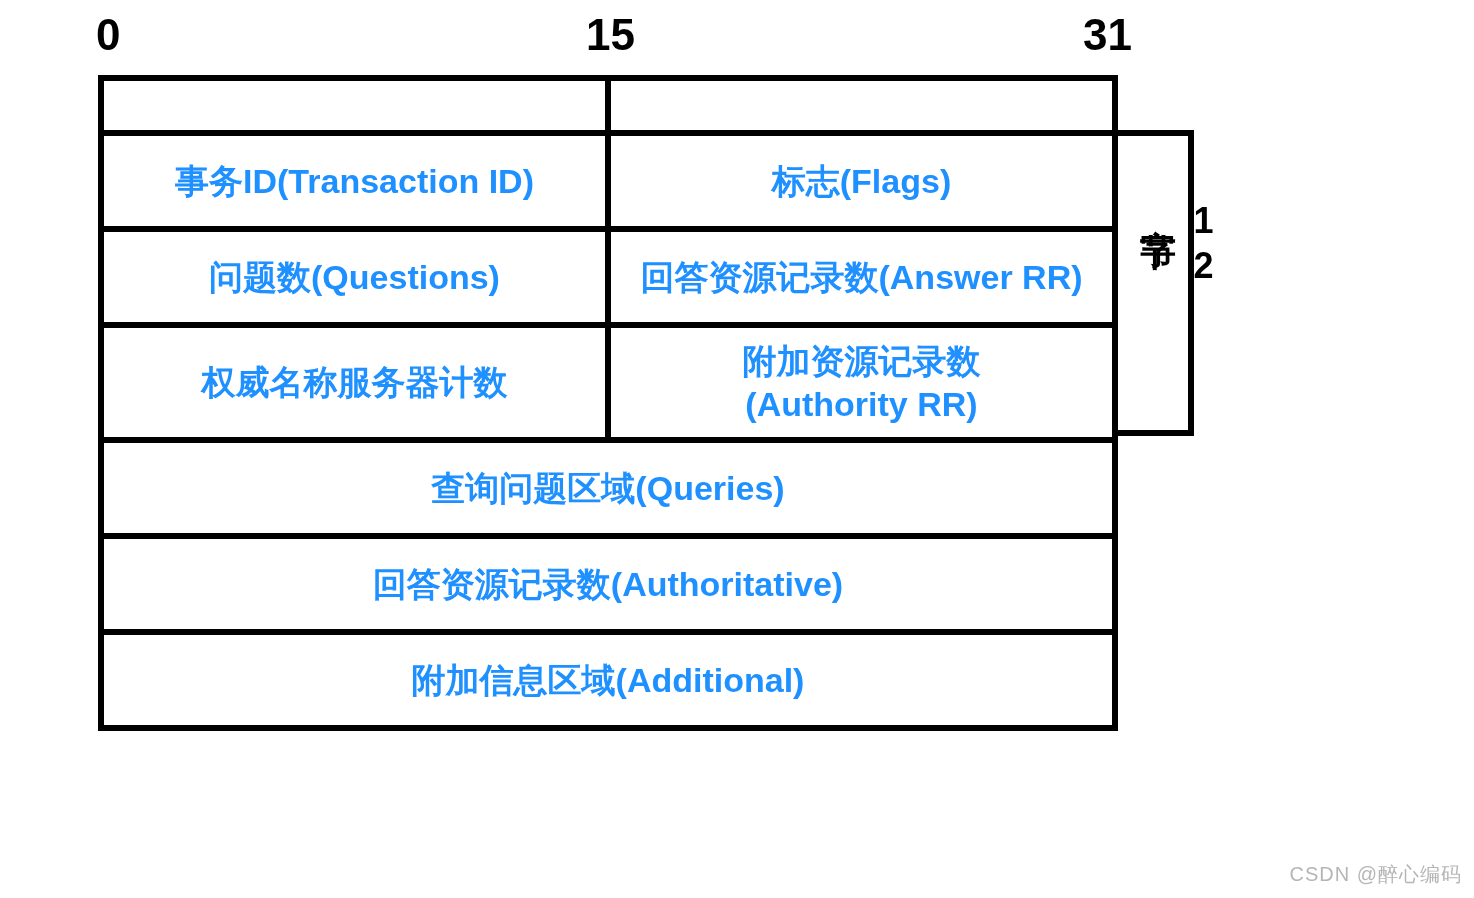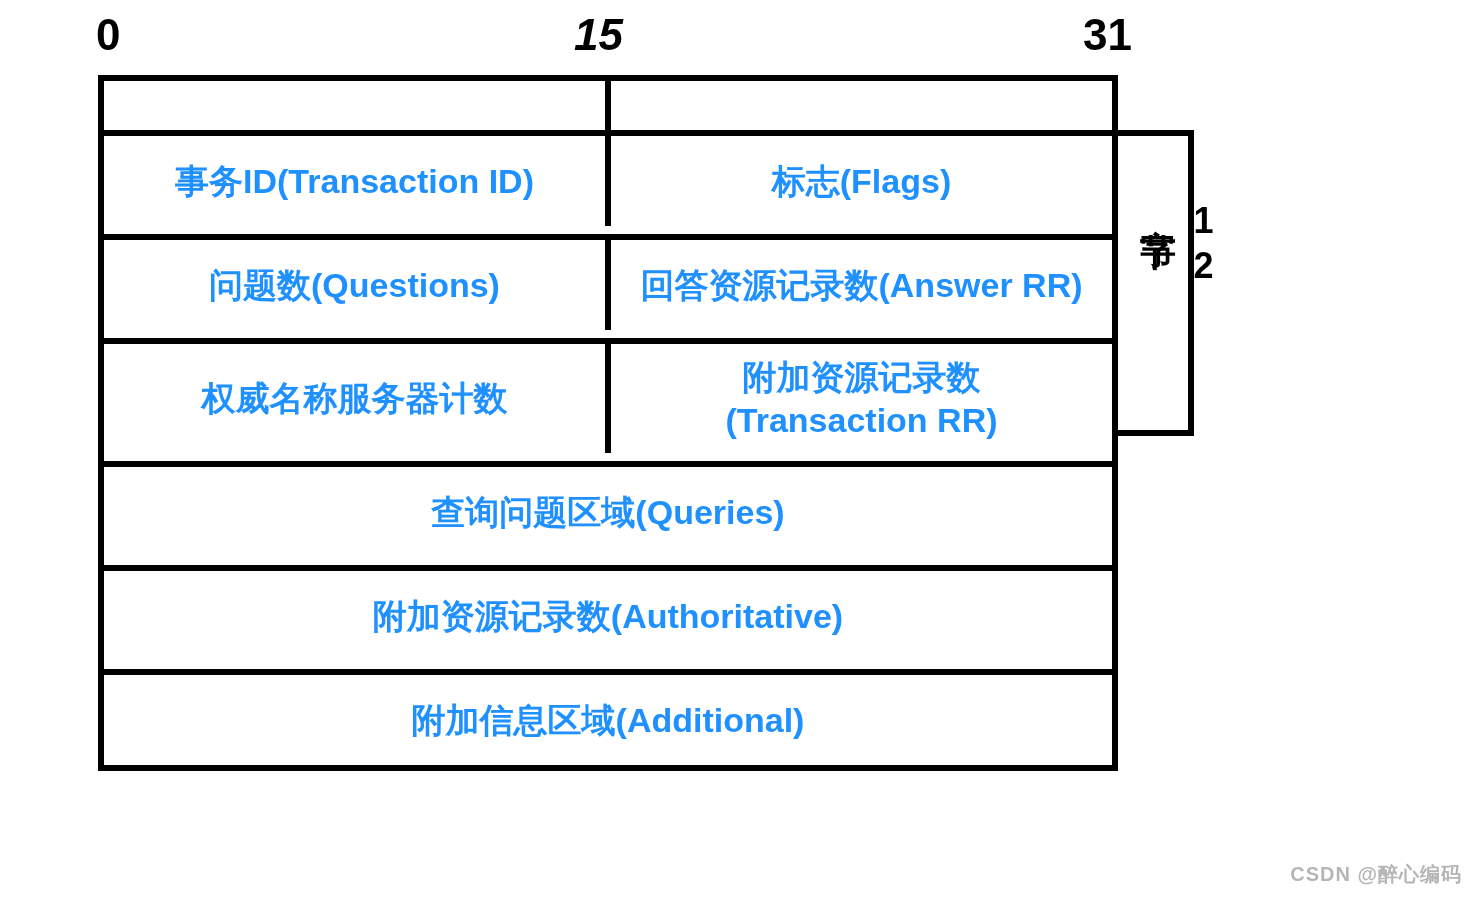--- a/index.html
+++ b/index.html
@@ -43,37 +43,37 @@
   .ruler-tick.t15 { left: 507px; }
   .ruler-tick.t31 { left: 1014px; }
   .ruler-label {
     position: absolute;
     top: 0;
     font-weight: 900;
     font-size: 44px;
     color: #000;
   }
   .ruler-label.l0 { left: -2px; }
-  .ruler-label.l15 { left: 476px; font-style: italic; }
+  .ruler-label.l15 { left: 488px; }
   .ruler-label.l31 { left: 985px; }
 
   .table-wrap {
     display: flex;
     align-items: flex-start;
   }
   .table {
     border: 6px solid #000;
     border-collapse: collapse;
     width: 1020px;
     margin-left: 18px;
   }
   .row {
     display: flex;
   }
-  .row + .row { border-top: 6px solid #000; margin-top: 8px; }
+  .row + .row { border-top: 6px solid #000; }
   .cell {
     flex: 1;
     text-align: center;
     display: flex;
     flex-direction: column;
     justify-content: center;
     align-items: center;
     min-height: 90px;
     padding: 12px 18px;
     color: #1e90ff;
@@ -115,21 +115,21 @@
     height:0;
     border-top:6px solid #000;
   }
 
   .watermark {
     position: absolute;
     right: 12px;
     bottom: 10px;
     color: rgba(120,120,120,0.55);
     font-size: 20px;
-    font-weight: 700;
+    font-weight: 400;
     letter-spacing: 1px;
   }
 </style>
 </head>
 <body>
 
 <div class="container">
 
   <div class="ruler">
     <div class="ruler-label l0">0</div>
@@ -153,29 +153,29 @@
         <div class="cell">问题数(Questions)</div>
         <div class="cell">回答资源记录数(Answer RR)</div>
       </div>
 
       <div class="row">
         <div class="cell two-line">
           <span class="line1">权威名称服务器计数</span>
         </div>
         <div class="cell two-line">
           <span class="line1">附加资源记录数</span>
-          <span class="line2">(Transaction RR)</span>
+          <span class="line2">(Authority RR)</span>
         </div>
       </div>
 
       <div class="row">
         <div class="cell full">查询问题区域(Queries)</div>
       </div>
       <div class="row">
-        <div class="cell full">附加资源记录数(Authoritative)</div>
+        <div class="cell full">回答资源记录数(Authoritative)</div>
       </div>
       <div class="row">
         <div class="cell full">附加信息区域(Additional)</div>
       </div>
 
     </div>
 
     <div class="side-note">
       <div class="side-tick-top" style="top:0"></div>
       <div class="side-line" style="height:306px"></div>

